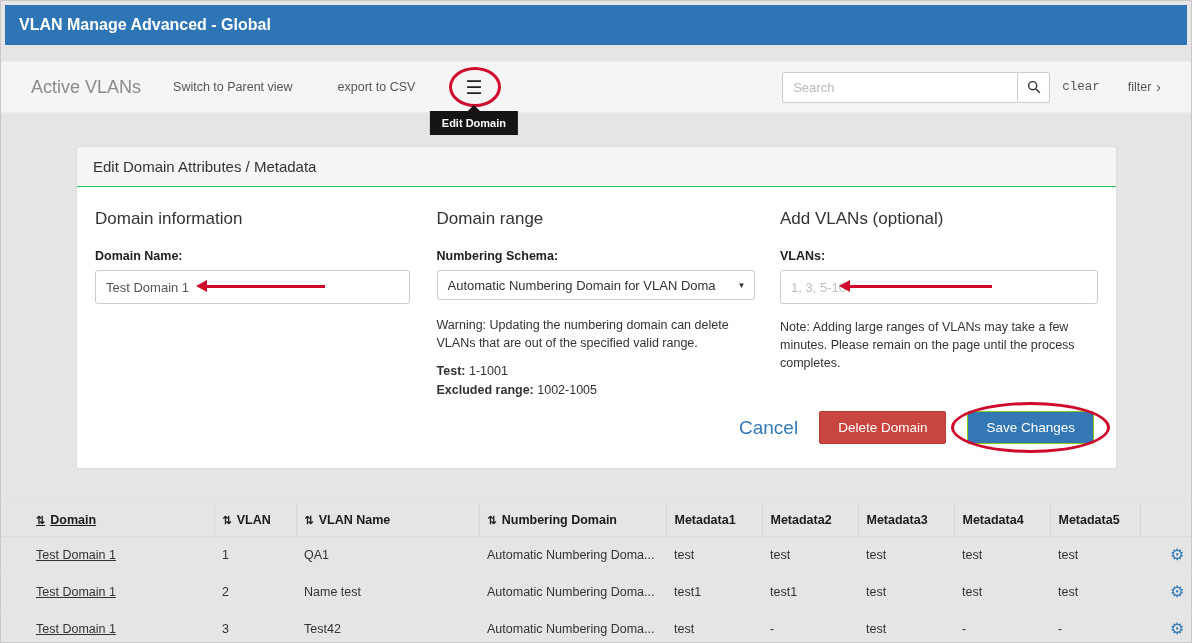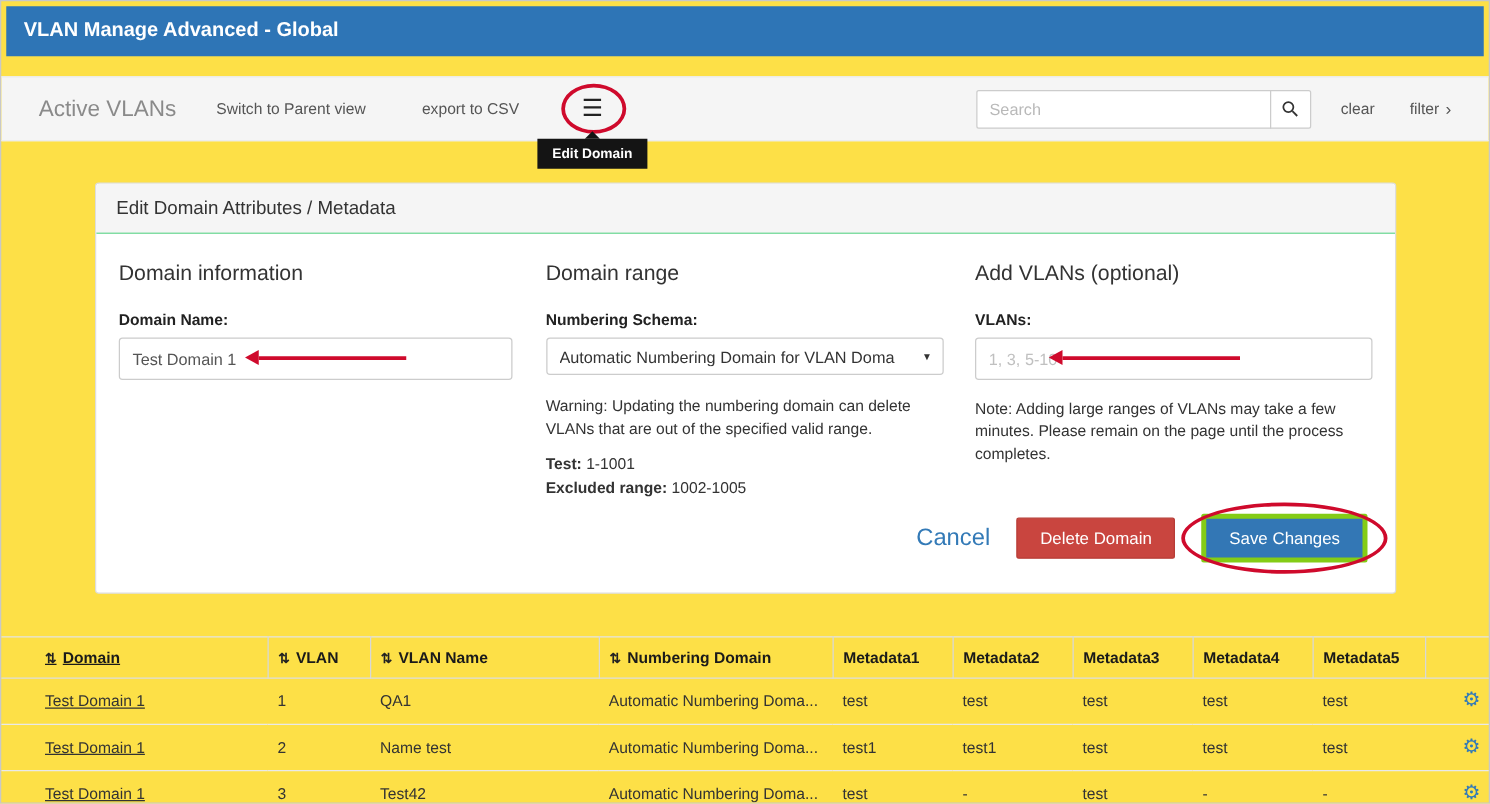--- a/index.html
+++ b/index.html
@@ -1,18 +1,18 @@
 <!DOCTYPE html>
 <html><head>
 <meta charset="utf-8">
 <style>
   * { box-sizing: border-box; margin: 0; padding: 0; }
   body { margin: 0; background: #fff; font-family: "Liberation Sans", sans-serif; }
   .page {
-    width: 1192px; height: 643px; background: #fde047; position: relative;
+    width: 1192px; height: 643px; background: #e5e5e5; position: relative;
     overflow: hidden; border: 1px solid #c8c8c8;
   }
   
   .app-header {
     margin: 4px 4px 0 4px; height: 40px; background: #2e75b6; color: #fff;
     display: flex; align-items: center; padding: 0 14px;
     font-size: 16px; font-weight: 600;
   }
   
   .toolbar {
@@ -44,21 +44,21 @@
   .search-input {
     width: 236px; height: 31px; border: 1px solid #ccc; border-radius: 2px 0 0 2px;
     padding: 0 10px; font-size: 13px; color: #555; font-family: "Liberation Sans", sans-serif;
     background: #fff; outline: none;
   }
   .search-input::placeholder { color: #b9b9b9; }
   .search-btn {
     width: 33px; height: 31px; border: 1px solid #ccc; background: #fff; margin-left: -1px;
     border-radius: 0 2px 2px 0; cursor: pointer; display: flex; align-items: center; justify-content: center;
   }
-  .clear-link { margin-left: 24px; }
+  .clear-link { margin-left: 12px; font-family: Liberation Mono, monospace; }
   .filter-link { margin-left: 28px; display: inline-flex; align-items: center; gap: 5px; }
   .chev { font-size: 14px; color: #555; line-height: 1; }
   
   .panel {
     margin: 33px 74px 0 75px; border: 1px solid #ddd; border-radius: 3px; background: #fff;
   }
   .panel-heading {
     background: #f5f5f5; border-bottom: 1px solid #22c55e; padding: 11px 16px;
     font-size: 15px; color: #333; border-radius: 3px 3px 0 0;
   }
@@ -97,21 +97,21 @@
   .arrow-domain { left: 112px; width: 118px; }
   .arrow-vlans { left: 70px; width: 142px; }
   
   .panel-actions {
     display: flex; justify-content: flex-end; align-items: center;
     gap: 21px; padding: 14px 22px 24px 22px;
   }
   .cancel-link { font-size: 19px; color: #337ab7; text-decoration: none; cursor: pointer; }
   .btn { border-radius: 2px; font-size: 13.5px; padding: 8px 18px; cursor: pointer; color: #fff; font-family: "Liberation Sans", sans-serif; }
   .btn-danger { background: #c9453f; border: 1px solid #b83c36; }
-  .btn-primary { background: #3377b5; border: 4px solid #84cc16; }
+  .btn-primary { background: #3377b5; border: 1px solid #84cc16; }
   .save-wrap { position: relative; display: inline-block; }
   .save-ellipse { left: -16px; right: -16px; top: -9px; bottom: -9px; width: auto; height: auto; }
   
   .vlan-table { width: 100%; border-collapse: collapse; margin-top: 34px; table-layout: fixed; }
   .vlan-table th {
     font-size: 12.5px; font-weight: 700; color: #1a1a1a; text-align: left;
     padding: 9px 8px; border-top: 1px solid #e3e3e3; border-bottom: 1px solid #ddd;
     border-right: 1px solid #d8d8d8; white-space: nowrap; overflow: hidden; cursor: pointer;
   }
   .vlan-table th:last-child { border-right: none; cursor: default; }

